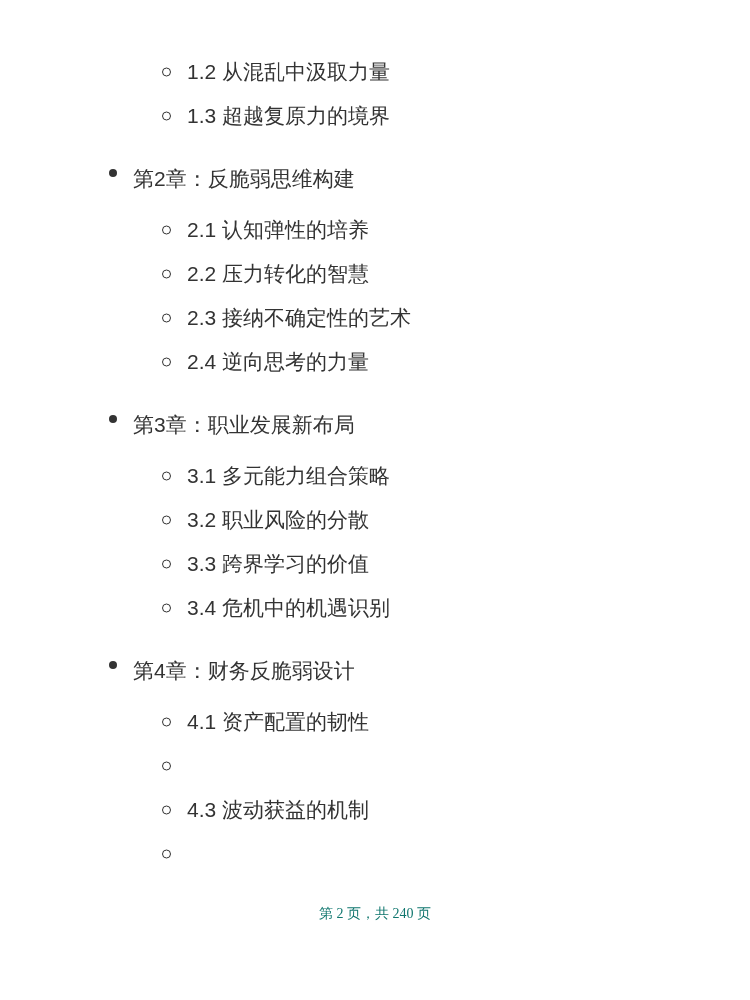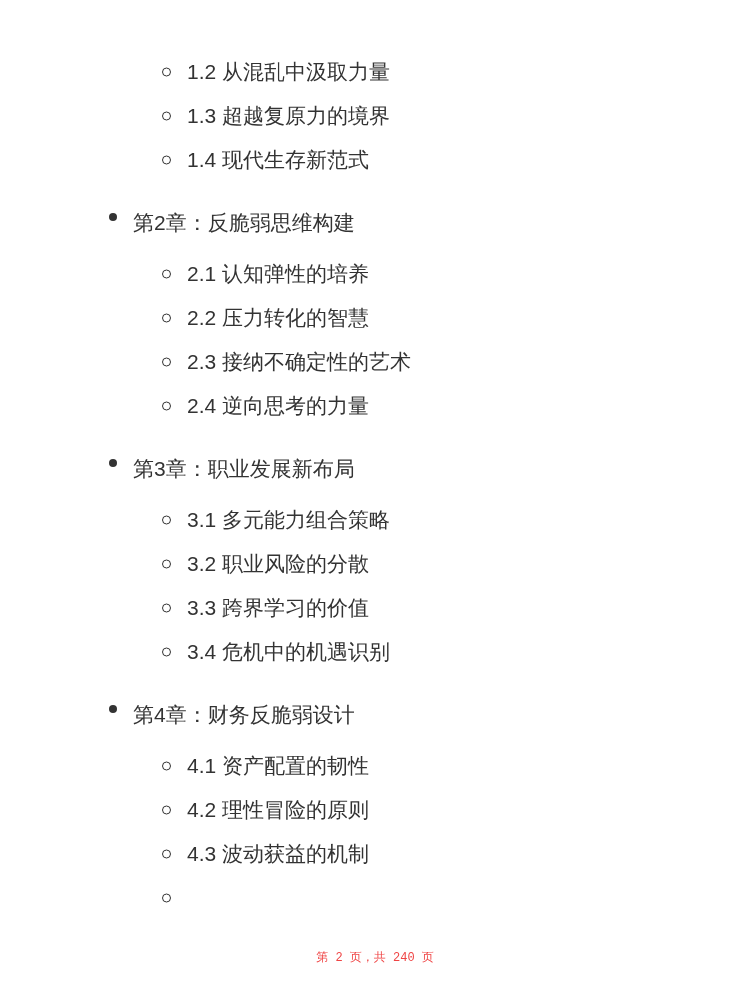--- a/index.html
+++ b/index.html
@@ -56,42 +56,38 @@
     border: 1.5px solid #333333;
     background: transparent;
   }
   .row.sub .label { padding-left: 187px; }
 
   .footer {
     margin-top: 28px;
     height: 20px;
     line-height: 20px;
     text-align: center;
-    font-family: Liberation Mono, monospace;
-    font-size: 12px;
-    color: #ef4444;
+    font-family: Liberation Serif, serif;
+    font-size: 14px;
+    color: #0f766e;
   }
 </style>
 </head>
 <body>
 
 <div class="page">
   <div class="toc">
 
     <div class="row sub">
       <span class="bullet"></span>
       <span class="label">1.2 从混乱中汲取力量</span>
     </div>
     <div class="row sub">
       <span class="bullet"></span>
       <span class="label">1.3 超越复原力的境界</span>
-    </div>
-    <div class="row sub">
-      <span class="bullet"></span>
-      <span class="label">1.4 现代生存新范式</span>
     </div>
 
     <div class="row chapter">
       <span class="bullet"></span>
       <span class="label">第2章：反脆弱思维构建</span>
     </div>
     <div class="row sub">
       <span class="bullet"></span>
       <span class="label">2.1 认知弹性的培养</span>
     </div>
@@ -132,21 +128,20 @@
     <div class="row chapter">
       <span class="bullet"></span>
       <span class="label">第4章：财务反脆弱设计</span>
     </div>
     <div class="row sub">
       <span class="bullet"></span>
       <span class="label">4.1 资产配置的韧性</span>
     </div>
     <div class="row sub">
       <span class="bullet"></span>
-      <span class="label">4.2 理性冒险的原则</span>
     </div>
     <div class="row sub">
       <span class="bullet"></span>
       <span class="label">4.3 波动获益的机制</span>
     </div>
     <div class="row sub">
       <span class="bullet"></span>
     </div>
 
   </div>

